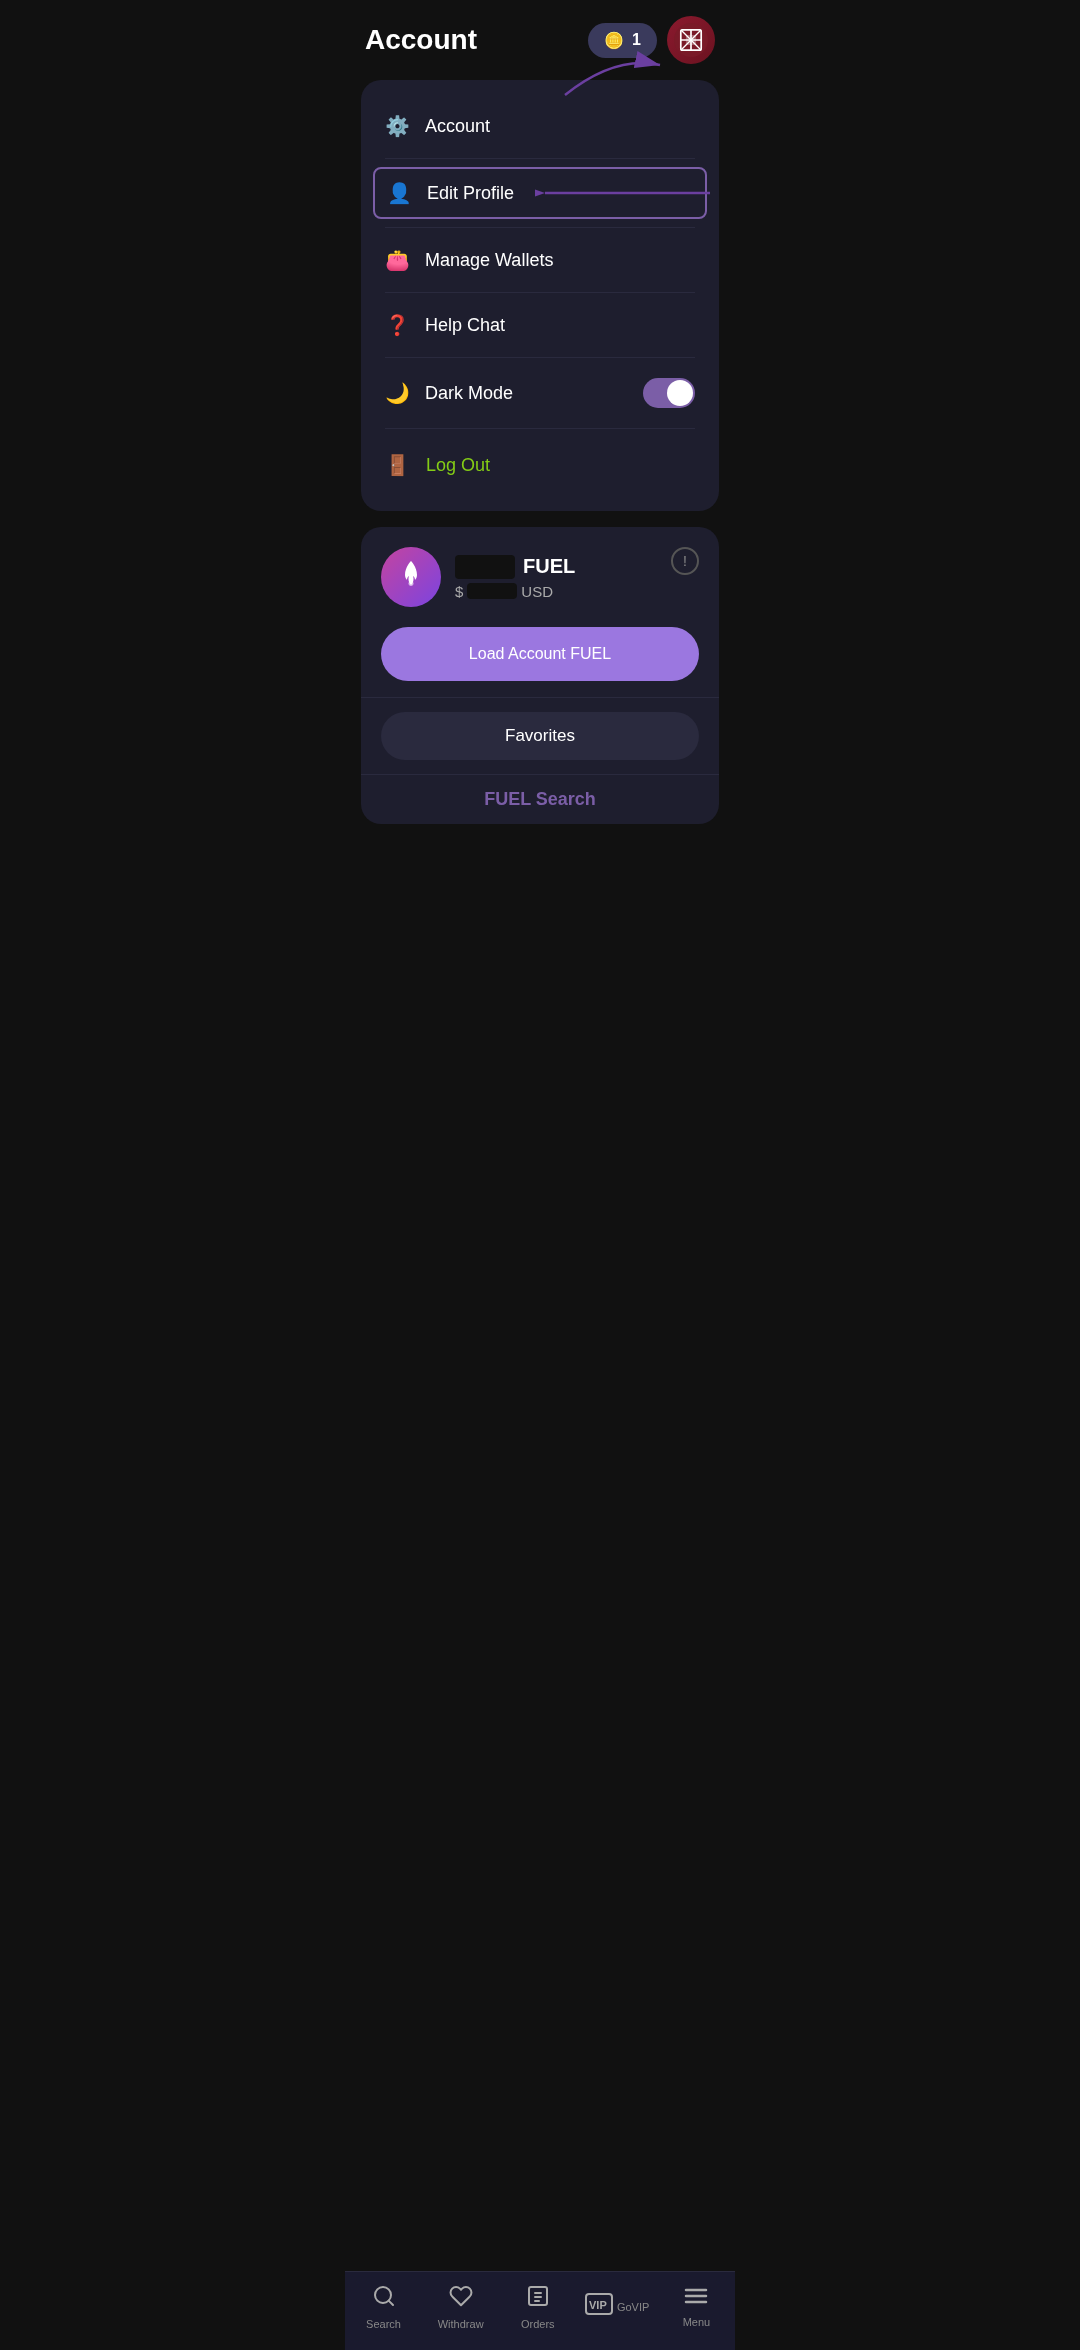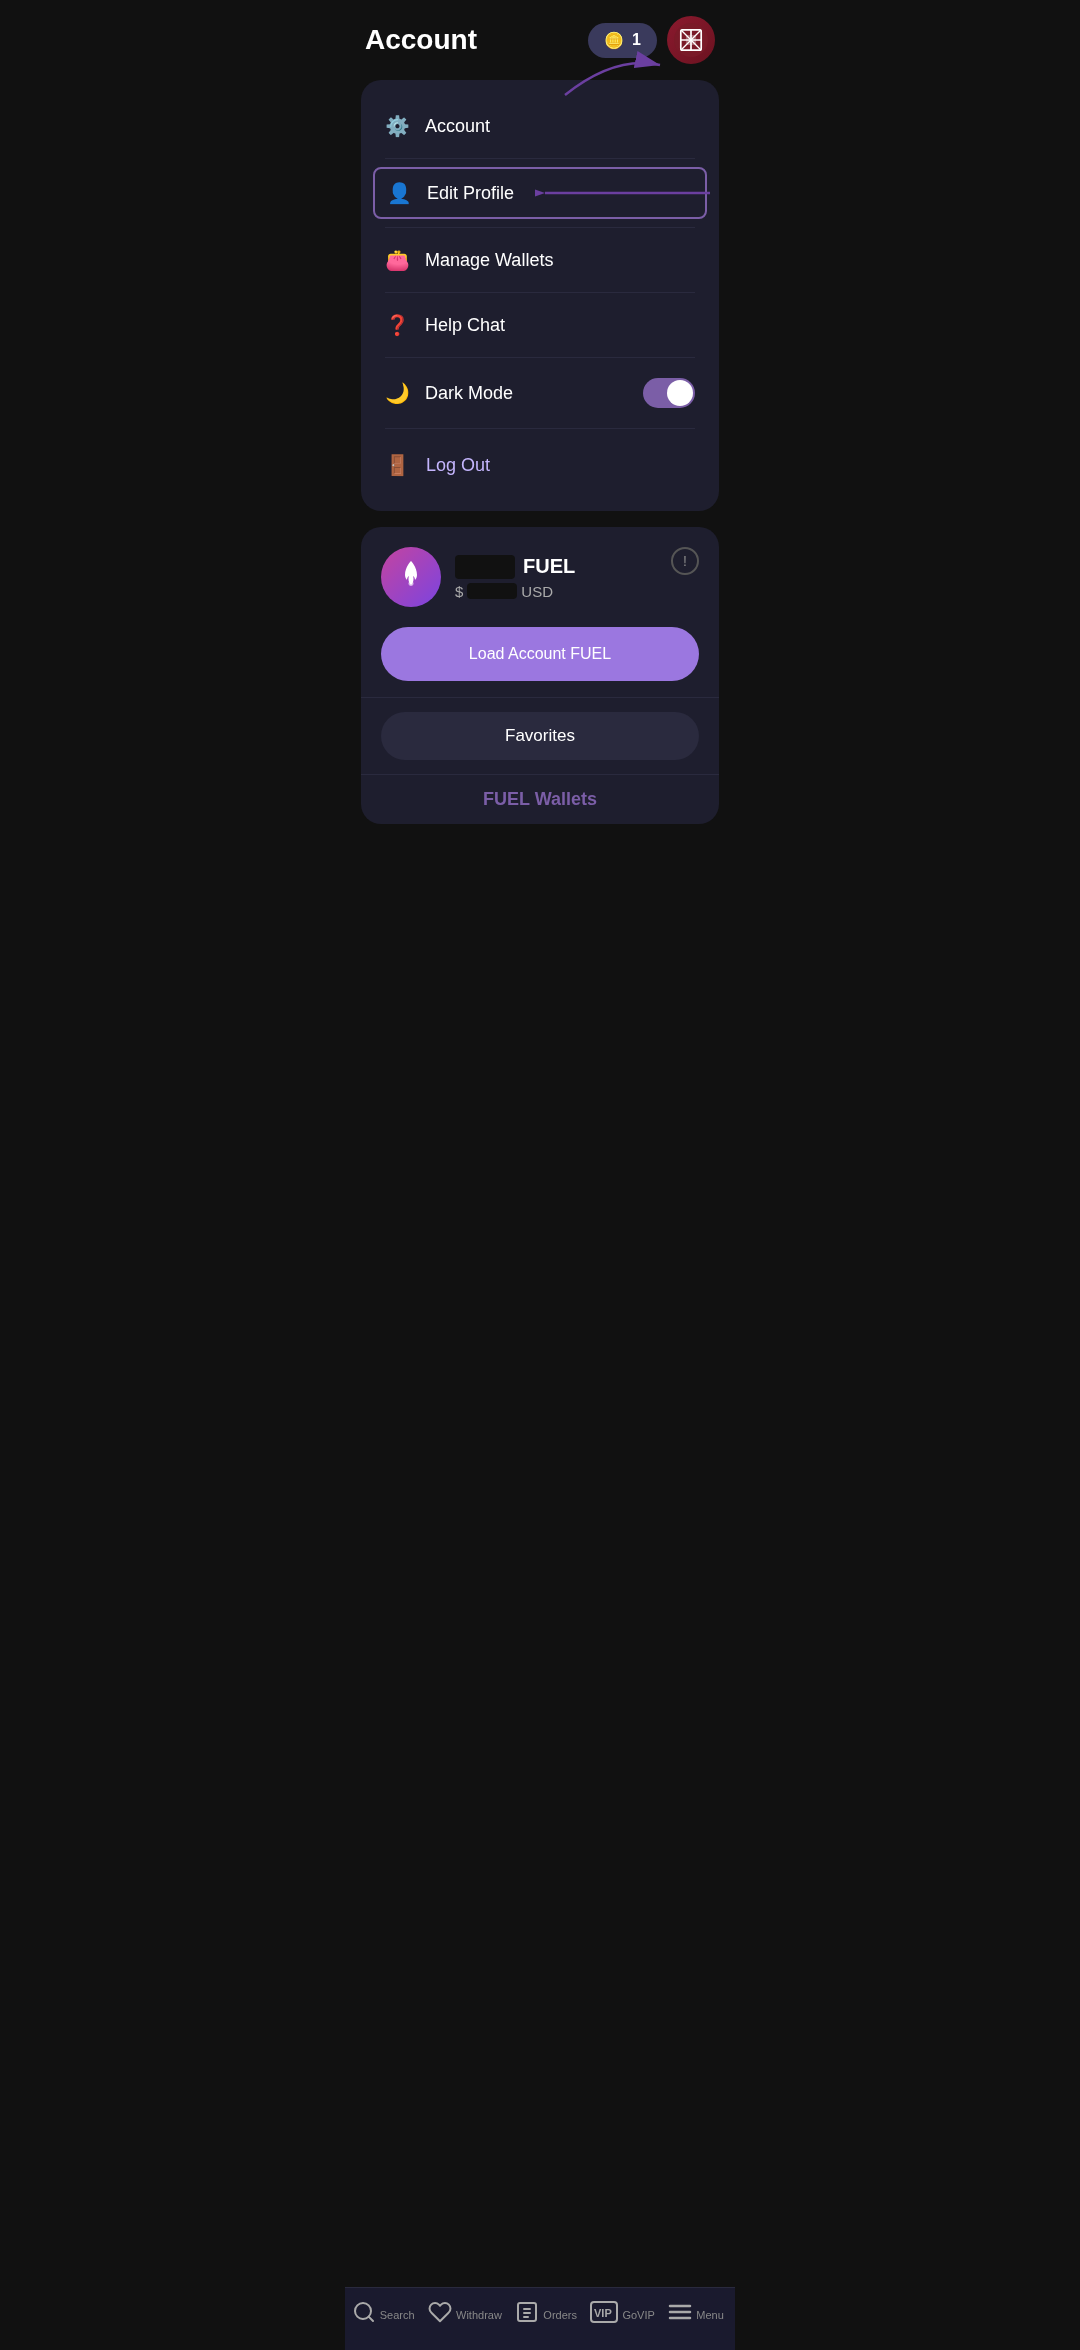--- a/index.html
+++ b/index.html
@@ -182,21 +182,21 @@
     }
 
     .logout-icon {
       font-size: 20px;
       color: #e05c5c;
     }
 
     .logout-label {
       font-size: 18px;
       font-weight: 500;
-      color: #c4b5fd;
+      color: #84cc16;
     }
 
     .divider {
       height: 1px;
       background: #2a2a3e;
       margin: 6px 0;
     }
 
     
     .fuel-card {
@@ -339,21 +339,21 @@
       background: #1a1a2e;
       display: flex;
       align-items: center;
       justify-content: space-around;
       padding: 12px 0 20px;
       border-top: 1px solid #2a2a3e;
     }
 
     .nav-item {
       display: flex;
-      flex-direction: row;
+      flex-direction: column;
       align-items: center;
       gap: 4px;
       cursor: pointer;
       color: #888888;
       min-width: 60px;
     }
 
     .nav-icon {
       font-size: 22px;
     }
@@ -514,21 +514,21 @@
     </div>
 
     <button class="load-fuel-btn">Load Account FUEL</button>
 
     <div class="fuel-card-divider"></div>
 
     <button class="withdraw-btn">Favorites</button>
 
     <div class="fuel-card-divider"></div>
 
-    <button class="fuel-history-btn">FUEL Wallets</button>
+    <button class="fuel-history-btn">FUEL Search</button>
 
   </div>
 
 </div>
 
 <nav class="bottom-nav">
 
   <div class="nav-item">
     <span class="nav-icon">
       <svg width="24" height="24" viewBox="0 0 24 24" fill="none" stroke="#aaaaaa" stroke-width="2" stroke-linecap="round" stroke-linejoin="round">

